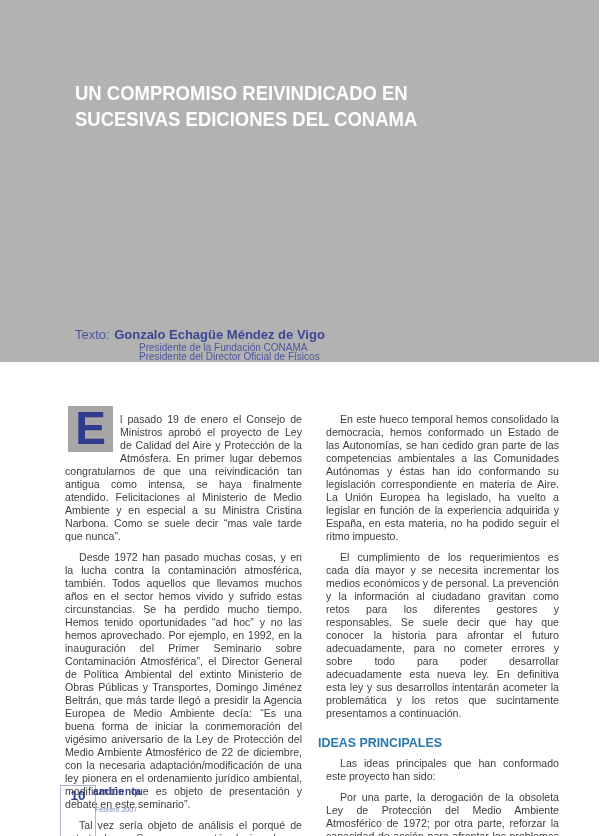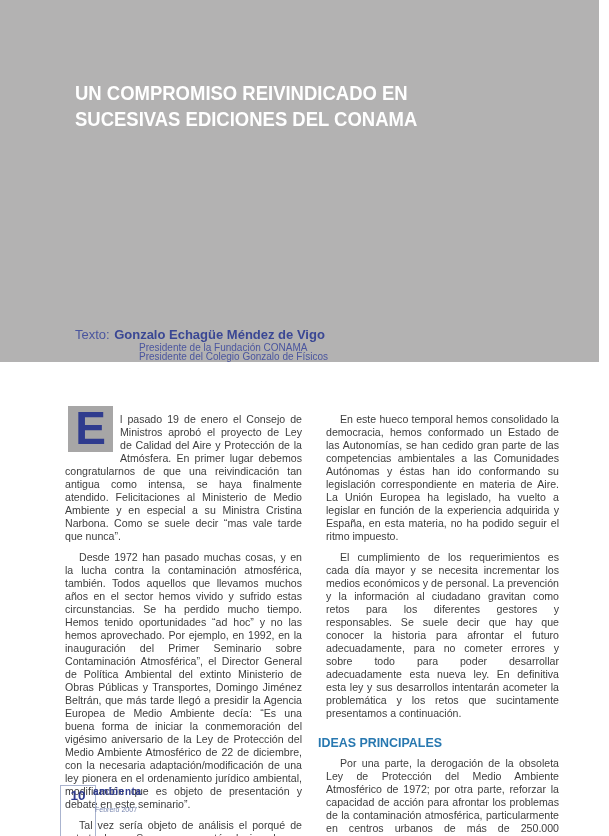--- a/index.html
+++ b/index.html
@@ -130,35 +130,36 @@
 
 
     </div>
 
     <div id="credit">
       <div id="credit-row1">
         <span class="credit-label">Texto:</span>
         <span class="credit-name">Gonzalo Echagüe Méndez de Vigo</span>
       </div>
       <div class="credit-role">Presidente de la Fundación CONAMA</div>
-      <div class="credit-role">Presidente del Colegio Gonzalo de Físicos</div>
+      <div class="credit-role">Presidente del Director Oficial de Físicos</div>
     </div>
   </div>
 
   <div id="col-left" class="col">
     <div id="dropcap-box">E</div>
     <p class="para para-first">l pasado 19 de enero el Consejo de Ministros aprobó el proyecto de Ley de Calidad del Aire y Protección de la Atmósfera. En primer lugar debemos congratularnos de que una reivindicación tan antigua como intensa, se haya finalmente atendido. Felicitaciones al Ministerio de Medio Ambiente y en especial a su Ministra Cristina Narbona. Como se suele decir “mas vale tarde que nunca”.</p>
     <p class="para">Desde 1972 han pasado muchas cosas, y en la lucha contra la contaminación atmosférica, también. Todos aquellos que llevamos muchos años en el sector hemos vivido y sufrido estas circunstancias. Se ha perdido mucho tiempo. Hemos tenido oportunidades “ad hoc” y no las hemos aprovechado. Por ejemplo, en 1992, en la inauguración del Primer Seminario sobre Contaminación Atmosférica”, el Director General de Política Ambiental del extinto Ministerio de Obras Públicas y Transportes, Domingo Jiménez Beltrán, que más tarde llegó a presidir la Agencia Europea de Medio Ambiente decía: “Es una buena forma de iniciar la conmemoración del vigésimo aniversario de la Ley de Protección del Medio Ambiente Atmosférico de 22 de diciembre, con la necesaria adaptación/modificación de una ley pionera en el ordenamiento jurídico ambiental, modificación que es objeto de presentación y debate en este seminario”.</p>
     <p class="para">Tal vez sería objeto de análisis el porqué de esta tardanza. Supongo que está relacionado con la poca importancia que en el pasado se ha dado en España a la problemática de la contaminación atmosférica en relación, por ejemplo, con otros vectores ambientales como pueden ser el agua o los residuos. En cambio, en Europa no ha sido así, como veremos más adelante.</p>
   </div>
 
   <div id="col-right" class="col">
     <p class="para">En este hueco temporal hemos consolidado la democracia, hemos conformado un Estado de las Autonomías, se han cedido gran parte de las competencias ambientales a las Comunidades Autónomas y éstas han ido conformando su legislación correspondiente en materia de Aire. La Unión Europea ha legislado, ha vuelto a legislar en función de la experiencia adquirida y España, en esta materia, no ha podido seguir el ritmo impuesto.</p>
     <p class="para">El cumplimiento de los requerimientos es cada día mayor y se necesita incrementar los medios económicos y de personal. La prevención y la información al ciudadano gravitan como retos para los diferentes gestores y responsables. Se suele decir que hay que conocer la historia para afrontar el futuro adecuadamente, para no cometer errores y sobre todo para poder desarrollar adecuadamente esta nueva ley. En definitiva esta ley y sus desarrollos intentarán acometer la problemática y los retos que sucintamente presentamos a continuación.</p>
     <div id="section-heading">IDEAS PRINCIPALES</div>
+    <p class="para">Las ideas principales que han conformado este proyecto han sido:</p>
     <p class="para">Por una parte, la derogación de la obsoleta Ley de Protección del Medio Ambiente Atmosférico de 1972; por otra parte, reforzar la capacidad de acción para afrontar los problemas de la contaminación atmosférica, particularmente en centros urbanos de más de 250.000 habitantes. Este proyecto de ley se inspira en los principios de cautela y acción preventiva, de corrección de la contaminación en la fuente y del conocido principio de</p>
   </div>
 
   <div id="page-number-box">
     <div id="page-number">10</div>
   </div>
   <div id="magazine-name">ambienta</div>
   <div id="issue-date">Febrero 2007</div>
 
 </div>

